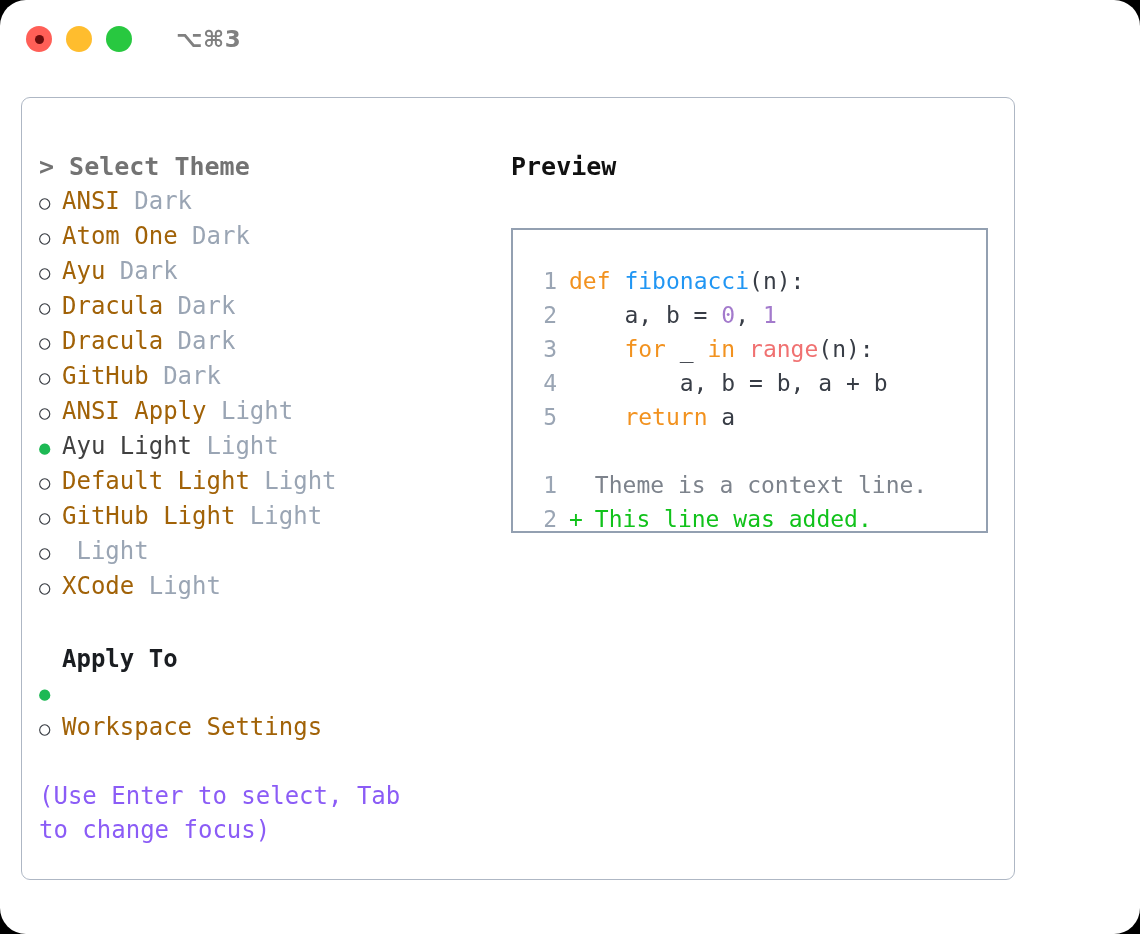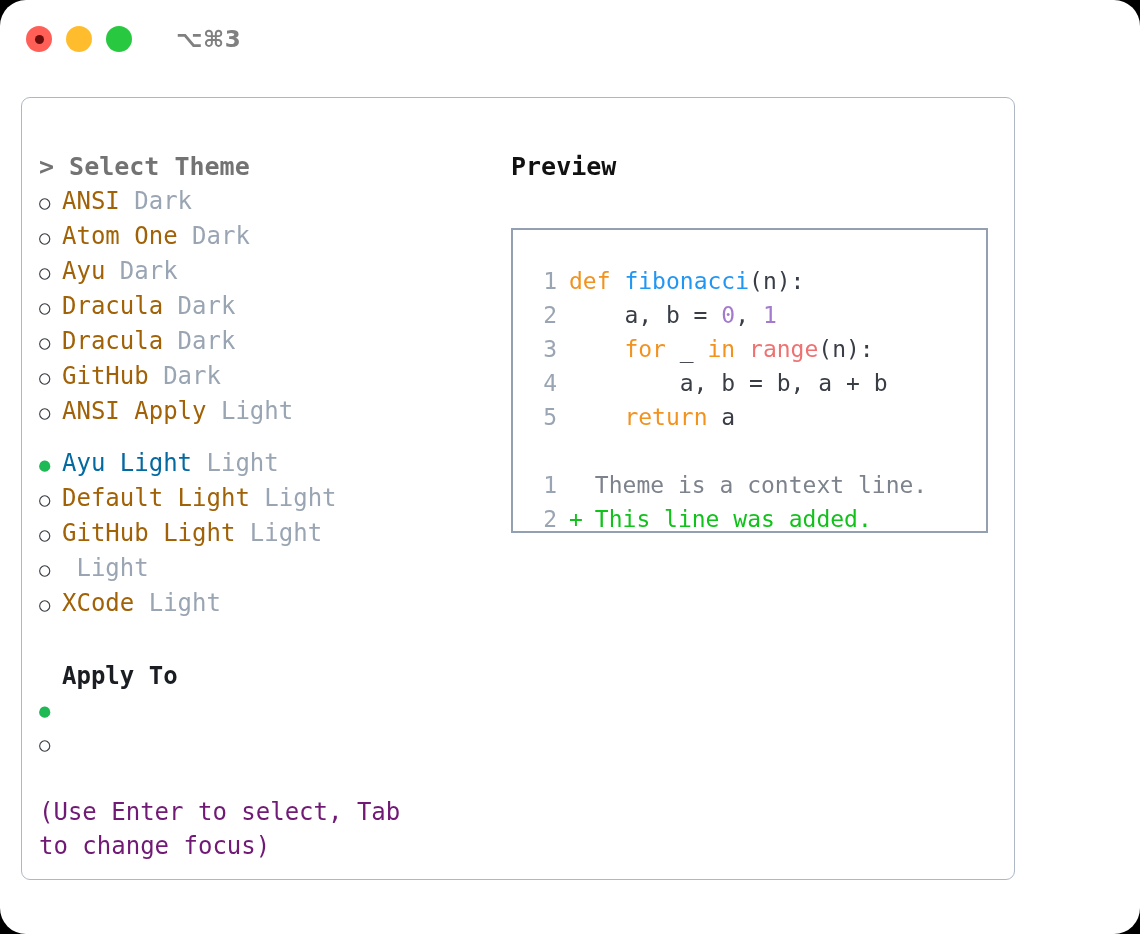--- a/index.html
+++ b/index.html
@@ -119,38 +119,38 @@
   }
   .marker {
     width: 23px;
     flex: 0 0 23px;
     color: #3b3f46;
     font-size: 19px;
     line-height: 34px;
   }
   .marker.on { color: #1db954; }
   .opt-name  { color: #a16207; }
-  .opt-name.selected { color: #0369a1; margin-top: 17px; }
+  .opt-name.selected { color: #404040; }
   .opt-kind  { color: #9aa5b4; }
 
   .group-gap { height: 38px; }
   .subheading {
     font-size: 24px;
     color: #1a1d21;
     line-height: 34px;
     padding-left: 23px;
     white-space: pre;
     font-weight: bold;
   }
 
   .hint {
     margin-top: 34px;
     font-size: 24px;
     line-height: 34px;
-    color: #701a75;
+    color: #8b5cf6;
     width: 400px;
     white-space: pre-wrap;
   }
 
   
   .right-col {
     position: absolute;
     left: 479px;
     top: 52px;
     width: 500px;
@@ -231,21 +231,21 @@
             <div class="opt"><span class="marker">○</span><span class="opt-kind"> Light</span></div>
             <div class="opt"><span class="marker">○</span><span class="opt-name">XCode</span><span class="opt-kind"> Light</span></div>
           </div>
 
         <div class="group-gap"></div>
 
         <div class="subheading">Apply To</div>
 
         <div class="opt-list" id="apply-list">
             <div class="opt"><span class="marker on">●</span></div>
-            <div class="opt"><span class="marker">○</span></div>
+            <div class="opt"><span class="marker">○</span><span class="opt-name">Workspace Settings</span></div>
           </div>
 
         <div class="hint">(Use Enter to select, Tab to change focus)</div>
       </div>
 
       <div class="right-col">
         <div class="preview-title">Preview</div>
 
         <div class="preview-box">
           <div id="code-block">

